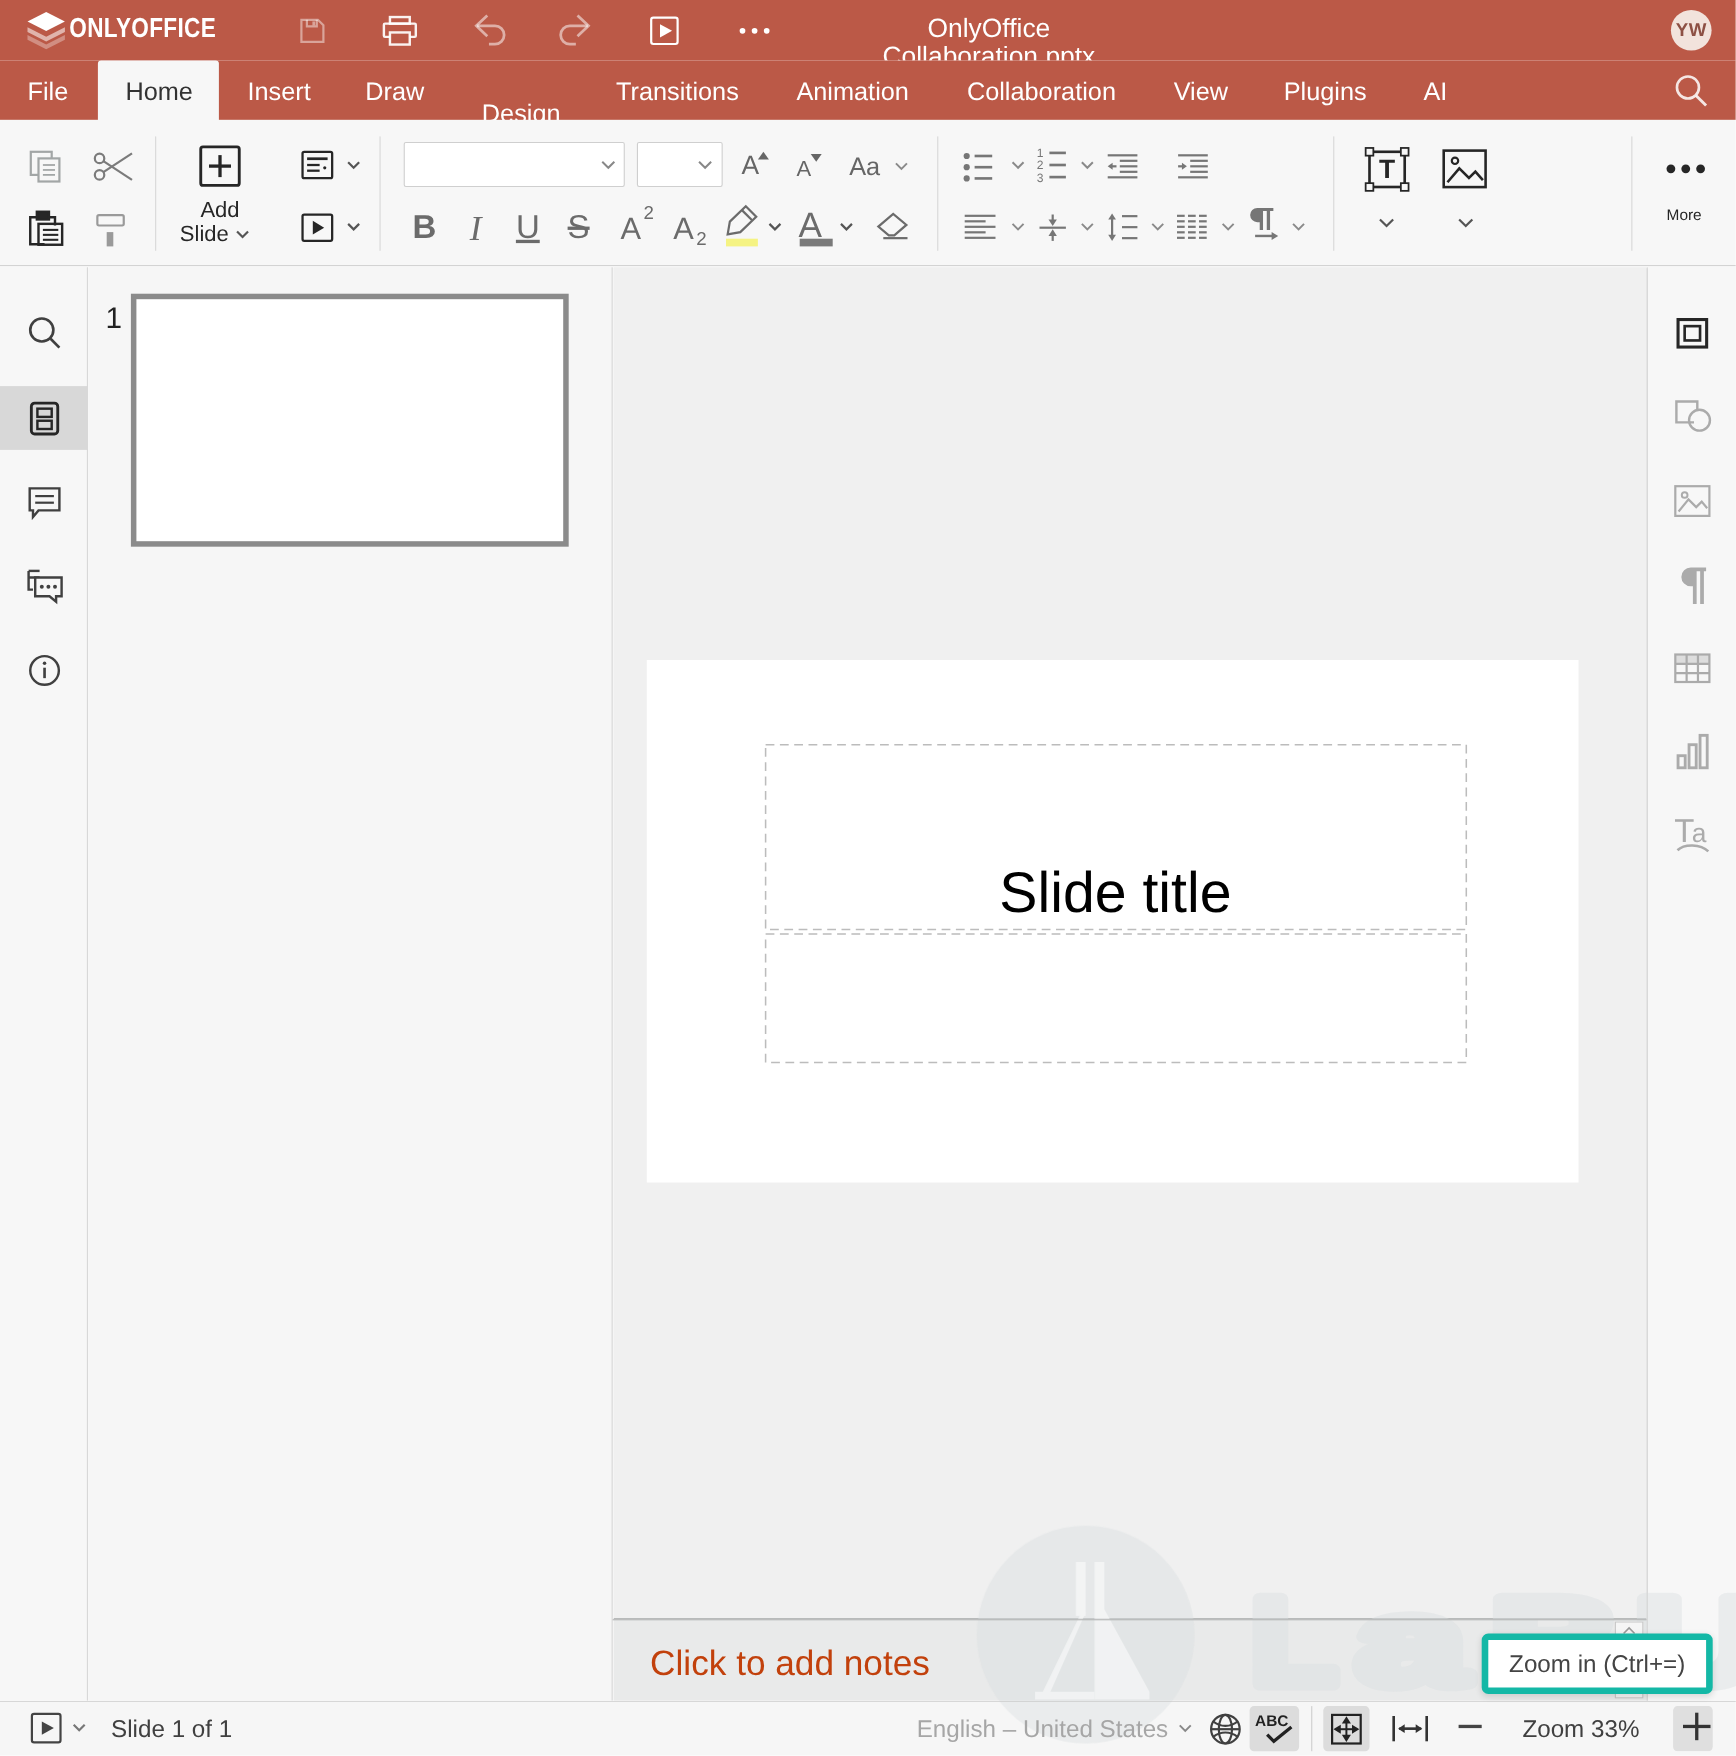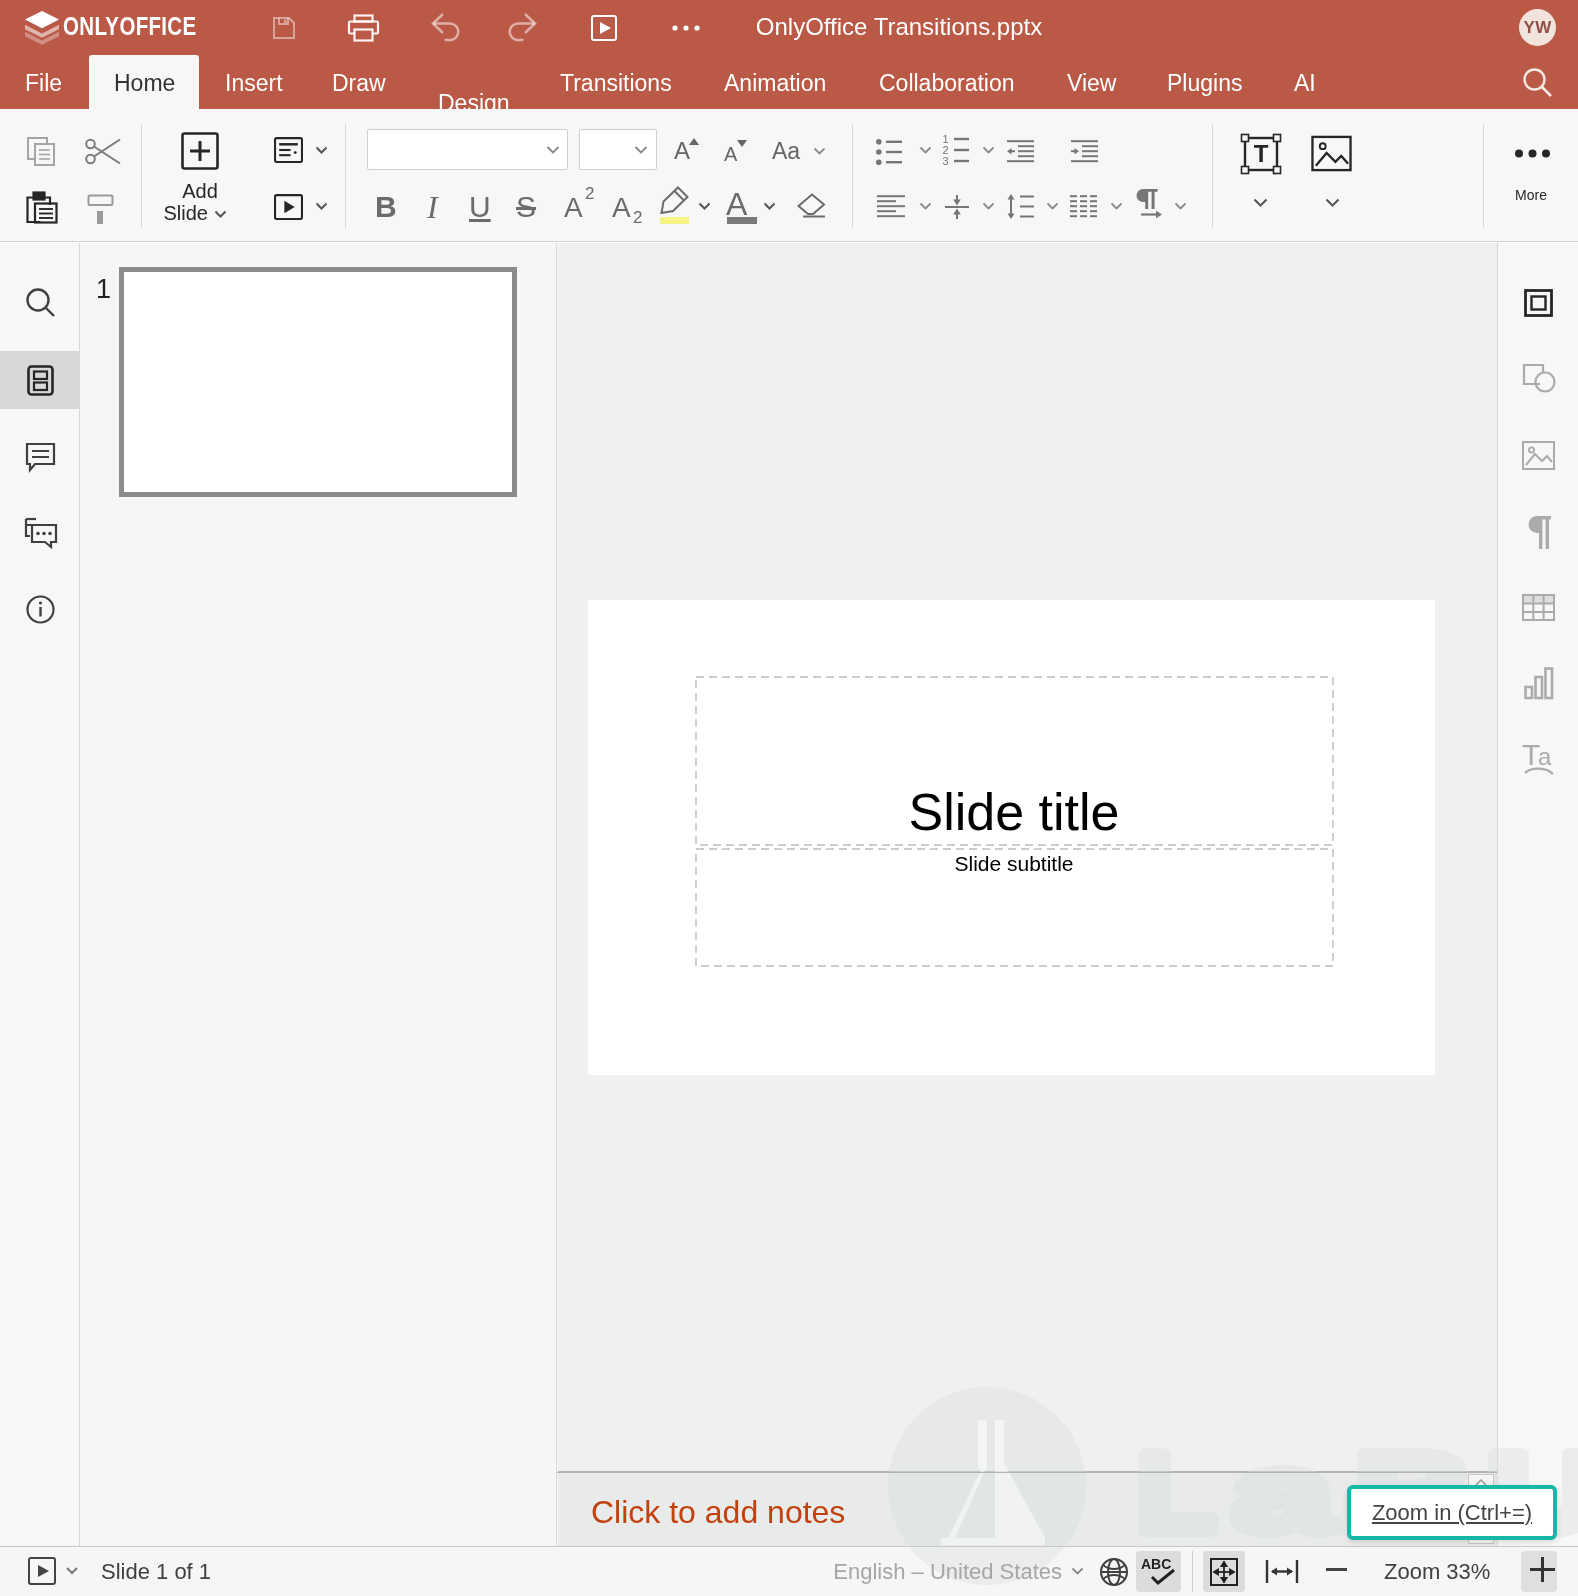--- a/index.html
+++ b/index.html
@@ -56,21 +56,21 @@
     <rect x="1" y="1" width="24" height="24" rx="2" stroke="#fff" stroke-width="2" fill="none"></rect>
     <polygon points="9,7 20,13 9,19" fill="#fff"></polygon>
   </svg>
 
   <svg class="abs" style="left:672px;top:25px;" width="28" height="6" viewBox="0 0 28 6">
     <circle cx="3" cy="3" r="2.6" fill="#fff"></circle>
       <circle cx="14" cy="3" r="2.6" fill="#fff"></circle>
       <circle cx="25" cy="3" r="2.6" fill="#fff"></circle>
   </svg>
 
-  <div class="abs" style="left:744px;top:14px;width:310px;text-align:center;font-size:24px;line-height:25px;color:#fff;">OnlyOffice Transitions.pptx</div>
+  <div class="abs" style="left:744px;top:14px;width:310px;text-align:center;font-size:24px;line-height:25px;color:#fff;">OnlyOffice Collaboration.pptx</div>
 
   <div class="abs ctr" style="left:1519px;top:9px;width:37px;height:37px;border-radius:50%;background:#f2e3dc;color:#8d5044;font-size:17px;font-weight:bold;letter-spacing:0.3px;">YW</div>
 </div>
 
 <div class="abs red" style="left:0;top:55px;width:1578px;height:54px;font-size:23px;color:#fff;">
   <div class="abs" style="left:25px;top:16px;line-height:24px;">File</div>
   <div class="abs" style="left:89px;top:0;width:110px;height:54px;background:#f7f7f7;border-radius:3px 3px 0 0;"></div>
   <div class="abs" style="left:114px;top:16px;line-height:24px;color:#333;">Home</div>
   <div class="abs" style="left:225px;top:16px;line-height:24px;">Insert</div>
   <div class="abs" style="left:332px;top:16px;line-height:24px;">Draw</div>
@@ -477,21 +477,20 @@
 
   <div class="abs" style="left:96px;top:33px;font-size:27px;line-height:27px;color:#222;">1</div>
   <div class="abs" style="left:119px;top:24px;width:398px;height:230px;background:#fff;border:5px solid #8b8b8b;"></div>
 
   <div class="abs" style="left:588px;top:357px;width:847px;height:475px;background:#fff;"></div>
   <svg class="abs" style="left:695px;top:433px;" width="639" height="292" viewBox="0 0 639 292">
     <rect x="1" y="1" width="637" height="168" fill="none" stroke="#bcbcbc" stroke-width="1.4" stroke-dasharray="8 5"></rect>
     <rect x="1" y="173" width="637" height="117" fill="none" stroke="#bcbcbc" stroke-width="1.4" stroke-dasharray="8 5"></rect>
   </svg>
   <div class="abs" style="left:696px;top:542px;width:636px;text-align:center;font-size:52px;line-height:54px;color:#000;">Slide title</div>
-  <div class="abs" style="left:696px;top:610px;width:636px;text-align:center;font-size:21px;line-height:21px;color:#000;">Slide subtitle</div>
 </div>
 
 <div class="abs" style="left:0;top:1547px;width:1578px;height:49px;background:#f6f6f6;"></div>
 <div class="abs" style="left:0;top:1547px;width:1578px;height:49px;z-index:50;">
   <svg class="abs" style="left:28px;top:10px;" width="28" height="28" viewBox="0 0 28 28">
     <rect x="1" y="1" width="26" height="26" rx="2" stroke="#444" stroke-width="2" fill="none"></rect>
     <polygon points="10,8 21,14 10,20" fill="#444"></polygon>
   </svg>
   <svg class="abs" style="left:65px;top:19px;" width="14" height="9" viewBox="0 0 14 9">
     <path d="M2,2 L7,7 L12,2" stroke="#777" stroke-width="2" fill="none"></path>
@@ -568,13 +567,13 @@
     <rect x="978" y="70" width="9" height="49"></rect>
     <polygon points="978,116 987,116 955,188 941,188 941,195 995,195 995,188 948,188 982,118"></polygon>
     <path d="M995,70 h9 v43 l41,75 v7 h-50 z"></path>
   </g>
 </svg>
 
 <div class="abs" style="left:557px;top:1472px;width:940px;height:1px;background:#b3b5b5;z-index:45;"></div>
 <div class="abs" style="left:0;top:1546px;width:1578px;height:1px;background:#c9c9c9;z-index:45;"></div>
 <div class="abs" style="left:1497px;top:244px;width:1px;height:1302px;background:#d8d8d8;z-index:45;"></div>
 
-<div class="abs ctr" style="z-index:60;left:1347px;top:1485px;width:210px;height:55px;background:#fff;border:4px solid #14b8a6;border-radius:6px;box-shadow:0 2px 6px rgba(0,0,0,0.12);font-size:22px;color:#444;text-decoration:underline;">Zoom in (Ctrl+=)</div>
+<div class="abs ctr" style="z-index:60;left:1347px;top:1485px;width:210px;height:55px;background:#fff;border:6px solid #14b8a6;border-radius:6px;box-shadow:0 2px 6px rgba(0,0,0,0.12);font-size:22px;color:#444;">Zoom in (Ctrl+=)</div>
 
 </body></html>

